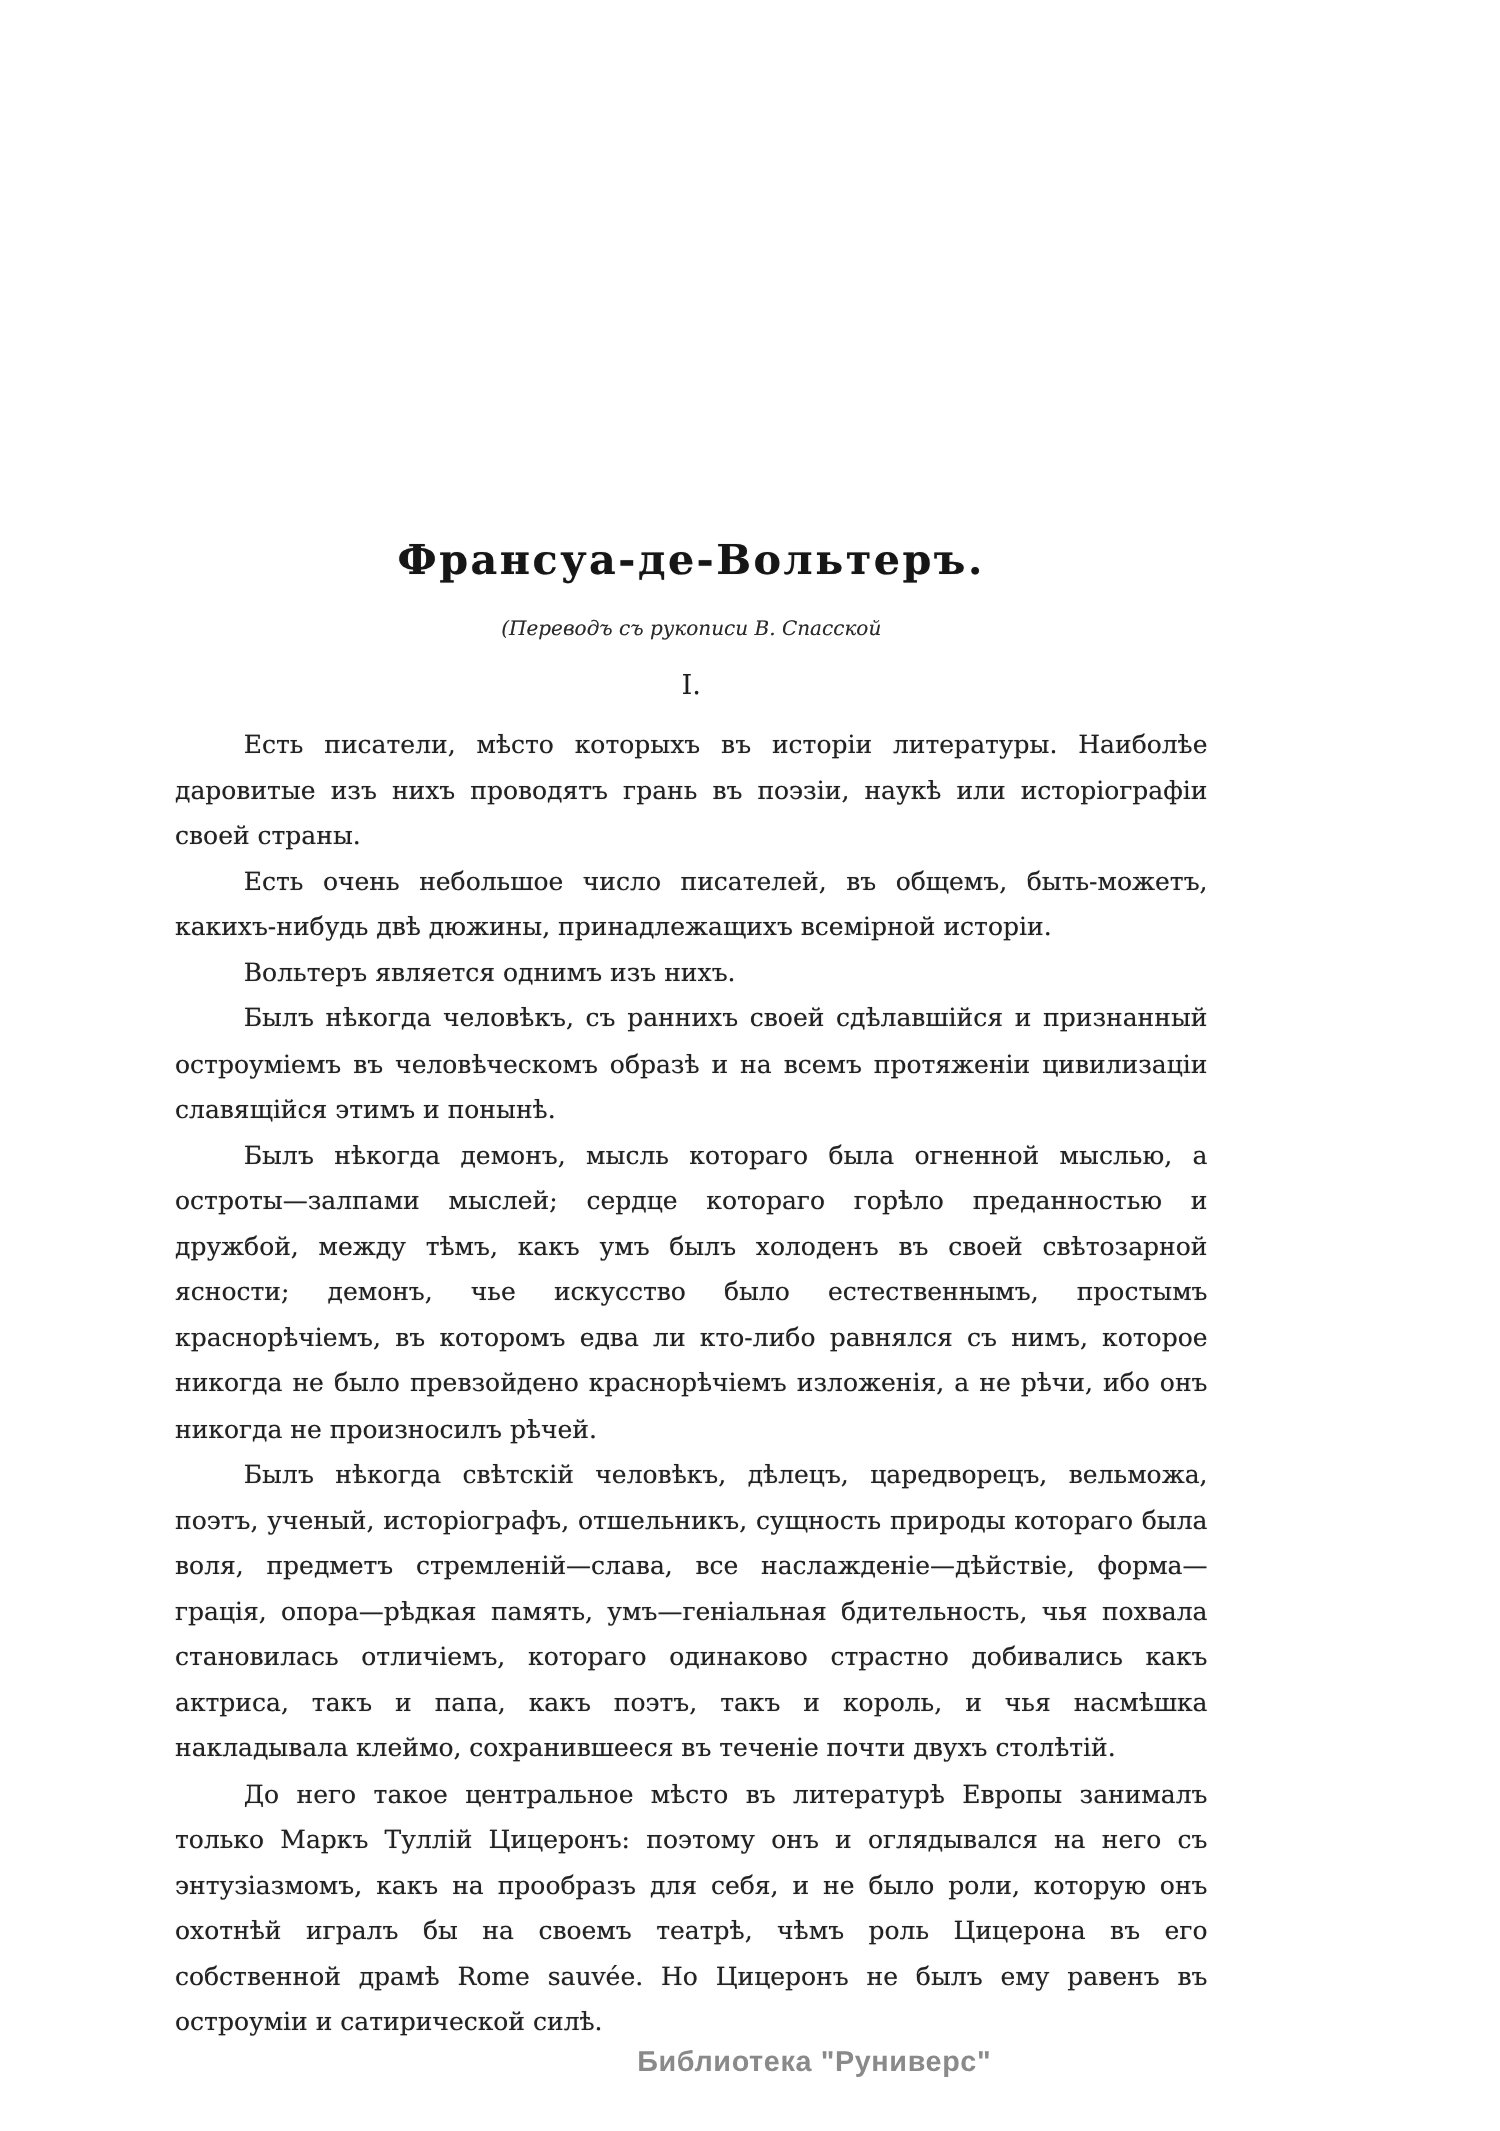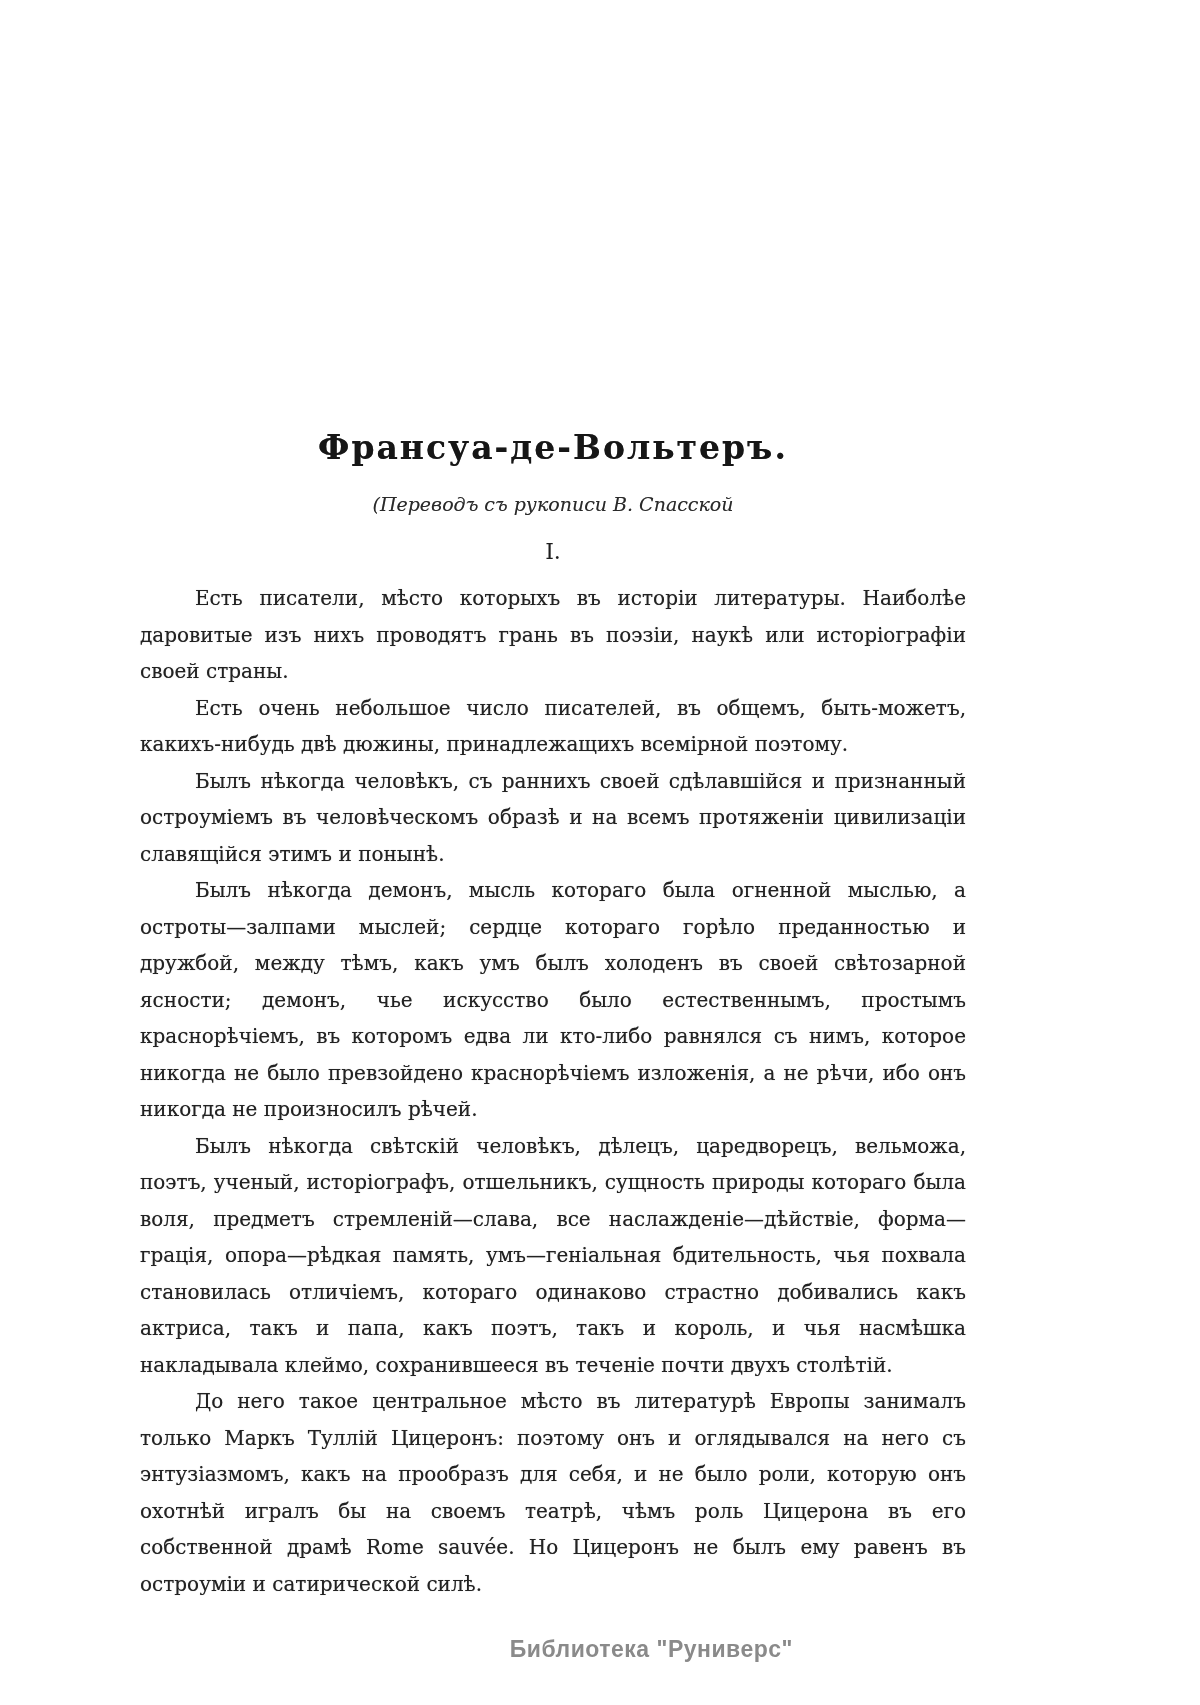--- a/index.html
+++ b/index.html
@@ -30,21 +30,21 @@
     font-weight: bold;
     letter-spacing: 2px;
     color: #161616;
     
     text-shadow: 0 0 0.6px rgba(20,20,20,0.55);
   }
   .doc-subtitle {
     margin: 26px 0 0 0;
     text-align: center;
     font-style: italic;
-    font-size: 19px;
+    font-size: 16px;
     color: #2a2a2a;
     text-shadow: 0 0 0.5px rgba(40,40,40,0.4);
   }
   .section-num {
     margin: 24px 0 0 0;
     text-align: center;
     font-size: 22px;
     color: #1e1e1e;
   }
   .body {
@@ -75,21 +75,22 @@
 </head>
 <body>
 
 <div class="page">
   <div class="content">
     <h1 class="doc-title">Франсуа-де-Вольтеръ.</h1>
     <div class="doc-subtitle">(Переводъ съ рукописи В. Спасской</div>
     <div class="section-num">I.</div>
     <div class="body">
       <p>Есть писатели, мѣсто которыхъ въ исторіи литературы. Наиболѣе даровитые изъ нихъ проводятъ грань въ поэзіи, наукѣ или исторіографіи своей страны.</p>
-      <p>Есть очень небольшое число писателей, въ общемъ, быть-можетъ, какихъ-нибудь двѣ дюжины, принадлежащихъ всемірной поэтому.</p>
+      <p>Есть очень небольшое число писателей, въ общемъ, быть-можетъ, какихъ-нибудь двѣ дюжины, принадлежащихъ всемірной исторіи.</p>
+      <p>Вольтеръ является однимъ изъ нихъ.</p>
       <p>Былъ нѣкогда человѣкъ, съ раннихъ своей сдѣлавшійся и признанный остроуміемъ въ человѣческомъ образѣ и на всемъ протяженіи цивилизаціи славящійся этимъ и понынѣ.</p>
       <p>Былъ нѣкогда демонъ, мысль котораго была огненной мыслью, а остроты—залпами мыслей; сердце котораго горѣло преданностью и дружбой, между тѣмъ, какъ умъ былъ холоденъ въ своей свѣтозарной ясности; демонъ, чье искусство было естественнымъ, простымъ краснорѣчіемъ, въ которомъ едва ли кто-либо равнялся съ нимъ, которое никогда не было превзойдено краснорѣчіемъ изложенія, а не рѣчи, ибо онъ никогда не произносилъ рѣчей.</p>
       <p>Былъ нѣкогда свѣтскій человѣкъ, дѣлецъ, царедворецъ, вельможа, поэтъ, ученый, исторіографъ, отшельникъ, сущность природы котораго была воля, предметъ стремленій—слава, все наслажденіе—дѣйствіе, форма—грація, опора—рѣдкая память, умъ—геніальная бдительность, чья похвала становилась отличіемъ, котораго одинаково страстно добивались какъ актриса, такъ и папа, какъ поэтъ, такъ и король, и чья насмѣшка накладывала клеймо, сохранившееся въ теченіе почти двухъ столѣтій.</p>
       <p>До него такое центральное мѣсто въ литературѣ Европы занималъ только Маркъ Туллій Цицеронъ: поэтому онъ и оглядывался на него съ энтузіазмомъ, какъ на прообразъ для себя, и не было роли, которую онъ охотнѣй игралъ бы на своемъ театрѣ, чѣмъ роль Цицерона въ его собственной драмѣ Rome sauvée. Но Цицеронъ не былъ ему равенъ въ остроуміи и сатирической силѣ.</p>
     </div>
   </div>
   <div class="watermark">Библиотека "Руниверс"</div>
 </div>
 
 </body></html>

